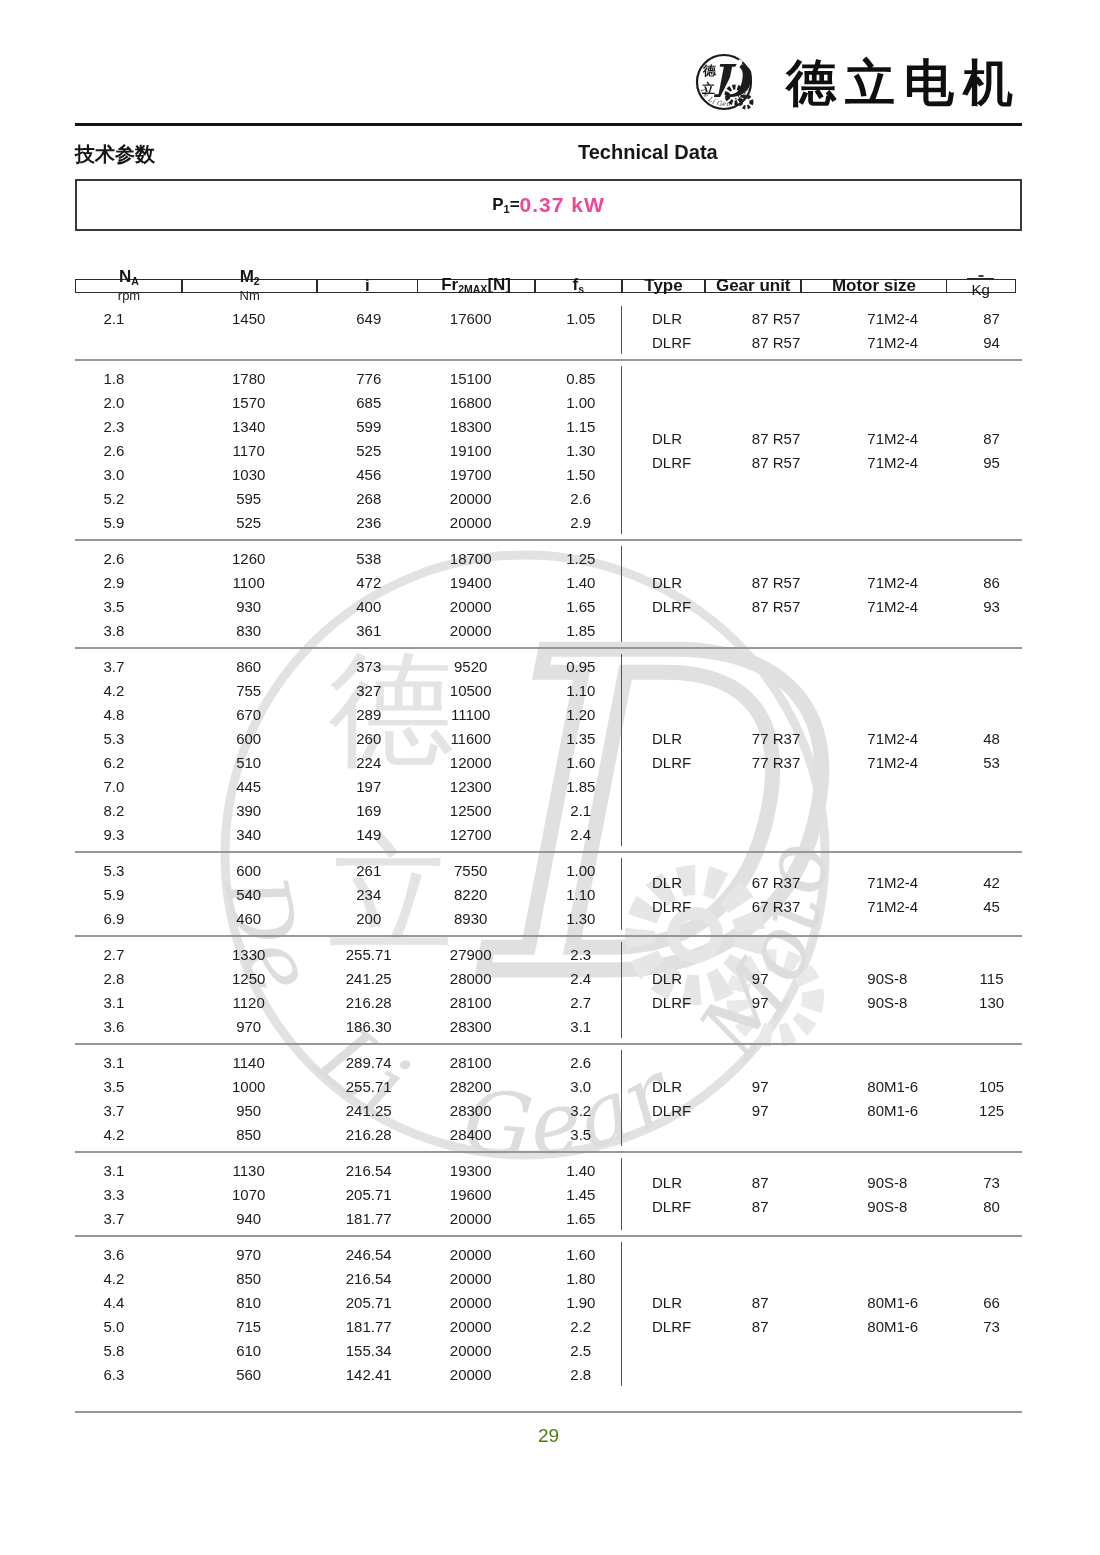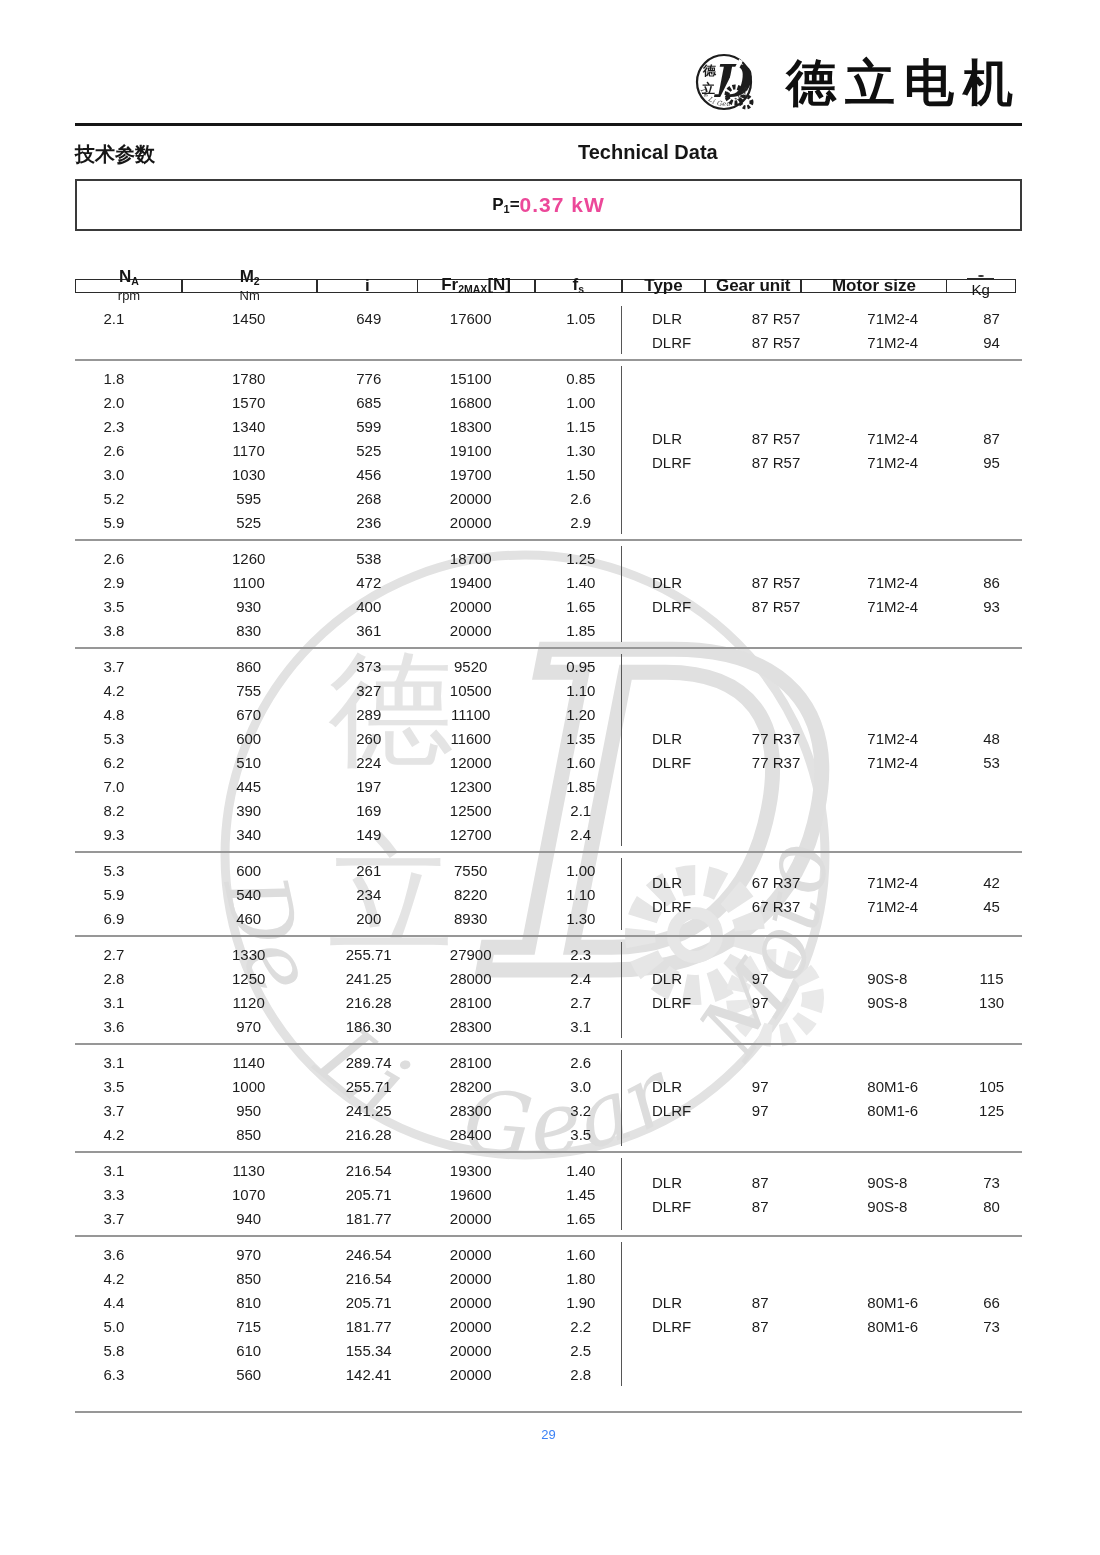--- a/index.html
+++ b/index.html
@@ -54,21 +54,21 @@
   .drow, .vrow { height:24px; display:flex; align-items:center;gap:12px; }
   .dcell { font-size:15px; color:#1c1c1c; text-align:center; }
   .c-na{width:108px; padding-right:22px} .c-m2{width:137px} .c-i{width:102px}
   .c-fr{width:111px; padding-right:14px} .c-fs{width:89px}
   .vcell { font-size:15px; color:#1c1c1c; }
   .v-type{width:85px; padding-left:30px} .v-gear{width:98px; padding-left:40px}
   .v-motor{width:147px; padding-left:53px} .v-kg{width:70px; text-align:center}
 
   
   .footer { margin-top:12px; text-align:center; }
-  .page-num { font-size:13px; color:#3b82f6; }
+  .page-num { font-size:19px; color:#4d7c0f; }
 </style>
 </head>
 <body>
 
 <div class="page">
 
   <div class="watermark">
     <svg width="820" height="760" viewBox="0 0 820 760" xmlns="http://www.w3.org/2000/svg">
       <circle cx="395" cy="385" r="300" fill="none" stroke="#e2e2e2" stroke-width="9"></circle>
       <text x="198" y="282" font-family="'DejaVu Serif','Liberation Serif',serif" font-size="125" fill="#e4e4e4">德</text>

